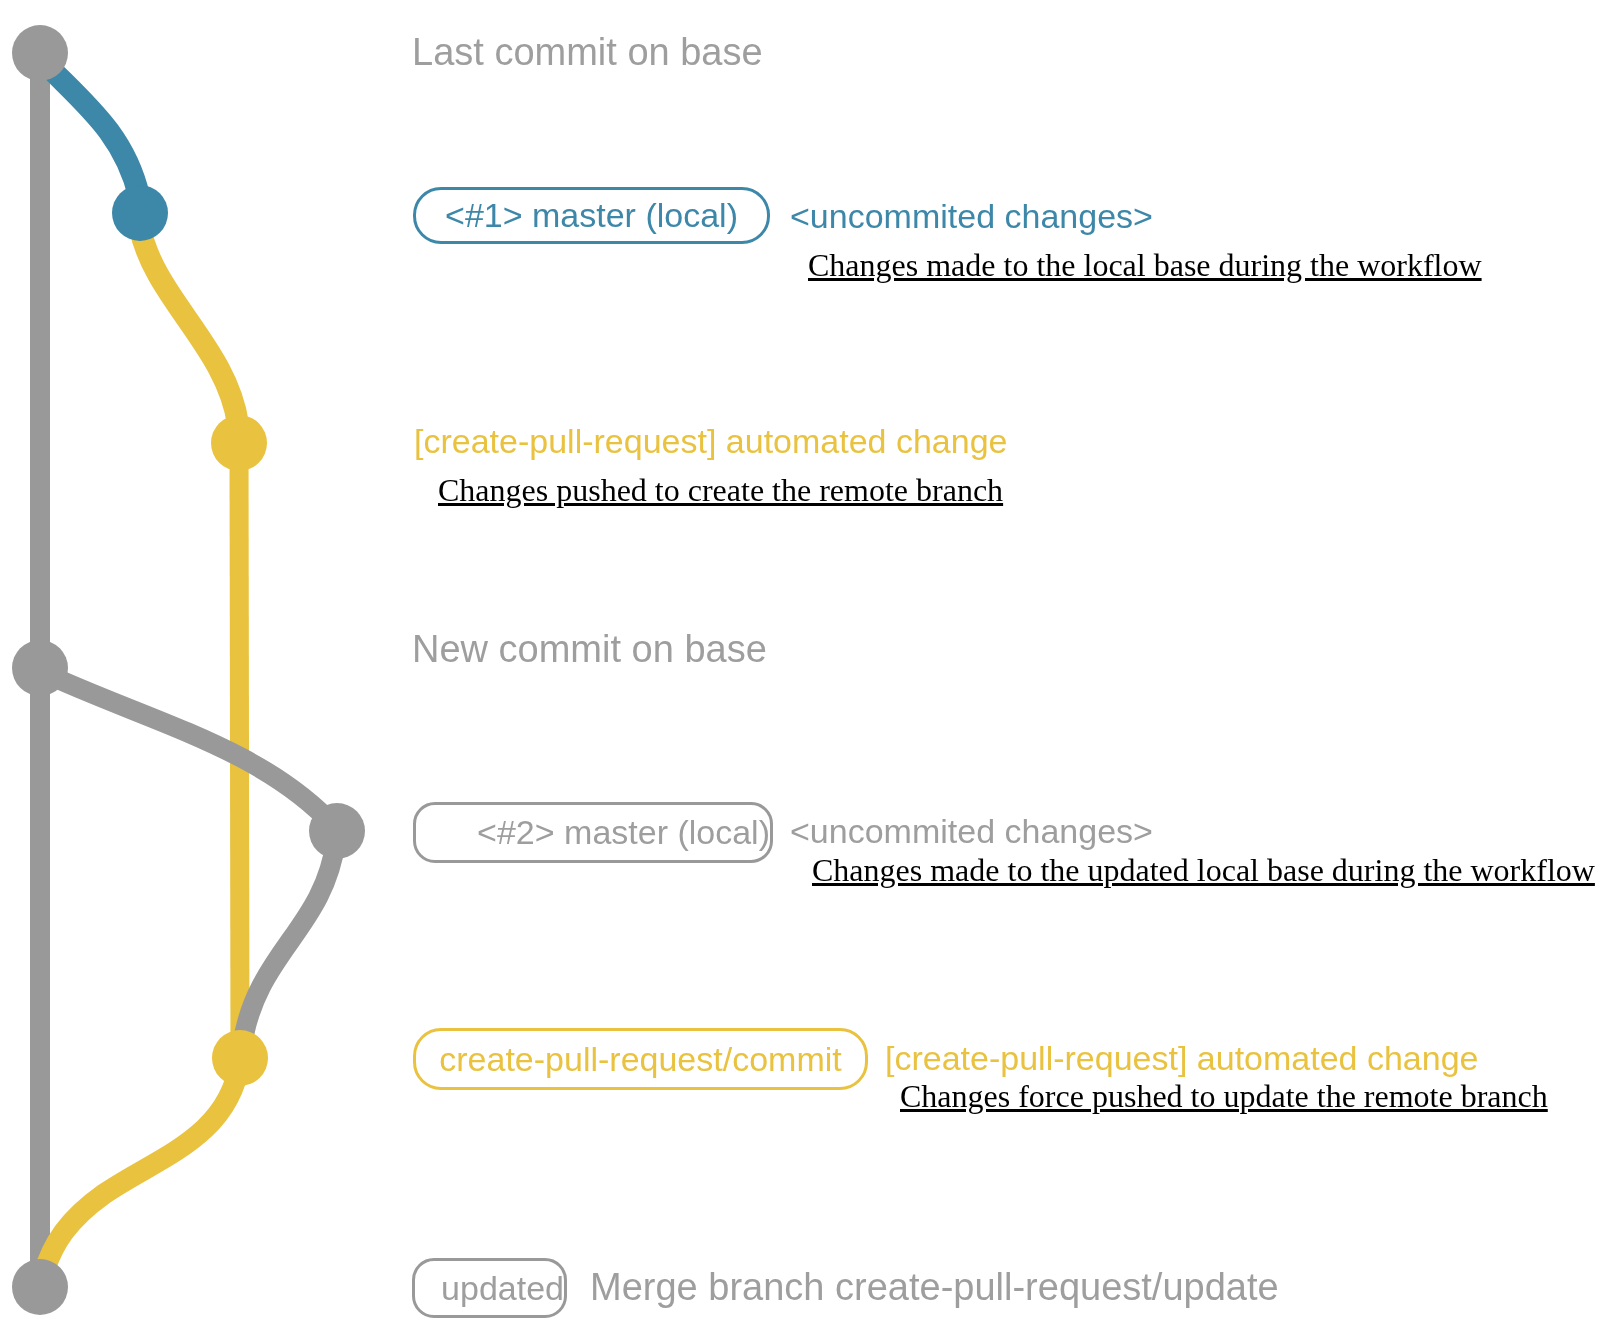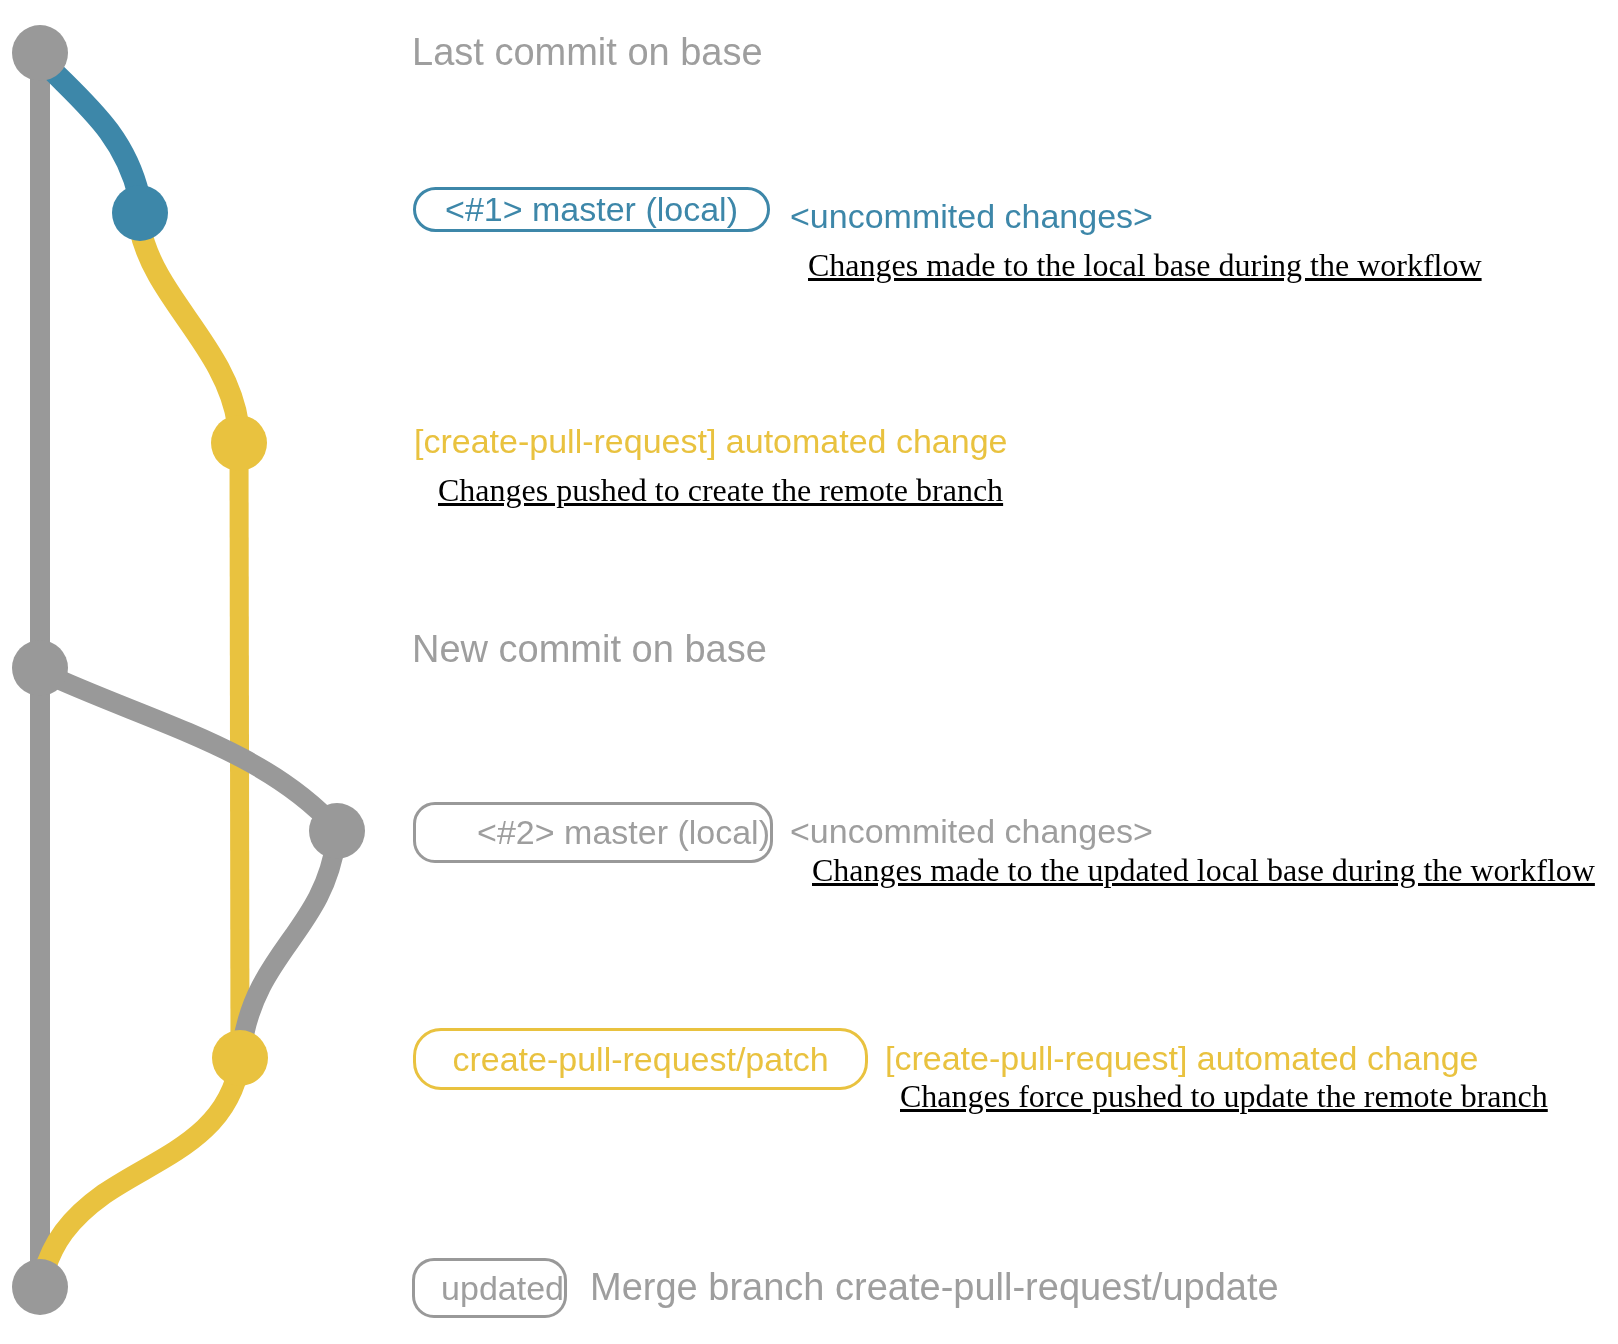--- a/index.html
+++ b/index.html
@@ -74,39 +74,39 @@
     <circle cx="140" cy="213" r="28" class="fill-blue"></circle>
     <circle cx="239" cy="443" r="28" class="fill-yellow"></circle>
     <circle cx="40" cy="668" r="28" class="fill-gray"></circle>
     <circle cx="337" cy="831" r="28" class="fill-gray"></circle>
     <circle cx="240" cy="1058" r="28" class="fill-yellow"></circle>
     <circle cx="40" cy="1287" r="28" class="fill-gray"></circle>
   </svg>
 
   <div class="abs head" style="left:412px; top:33px;">Last commit on base</div>
 
-  <div class="refbox blue" style="left:413px; top:187px; width:357px; height:45px;">
+  <div class="refbox blue" style="left:413px; top:187px; width:357px; height:57px;">
     <span>&lt;#1&gt; master (local)</span>
   </div>
   <div class="abs anno blue" style="left:790px; top:199px;">&lt;uncommited changes&gt;</div>
   <div class="abs desc" style="left:808px; top:249px;">Changes made to the local base during the workflow</div>
 
   <div class="abs anno yellow" style="left:414px; top:424px;">[create-pull-request] automated change</div>
   <div class="abs head" style="left:412px; top:630px;">New commit on base</div>
 
   <div class="abs desc" style="left:438px; top:474px;">Changes pushed to create the remote branch</div>
 
   <div class="refbox gray" style="left:413px; top:802px; width:360px; height:61px;">
     <span>&lt;#2&gt; master (local)</span>
   </div>
   <div class="abs anno gray" style="left:790px; top:814px;">&lt;uncommited changes&gt;</div>
   <div class="abs desc" style="left:812px; top:854px;">Changes made to the updated local base during the workflow</div>
 
   <div class="refbox yellow" style="left:413px; top:1028px; width:455px; height:62px;">
-    <span>create-pull-request/patch</span>
+    <span>create-pull-request/commit</span>
   </div>
   <div class="abs anno yellow" style="left:885px; top:1041px;">[create-pull-request] automated change</div>
   <div class="abs desc" style="left:900px; top:1080px;">Changes force pushed to update the remote branch</div>
 
   <div class="refbox gray" style="left:412px; top:1258px; width:155px; height:60px;">
     <span>updated</span>
   </div>
   <div class="abs anno gray big" style="left:590px; top:1268px;">Merge branch create-pull-request/update</div>
 
 </div>

